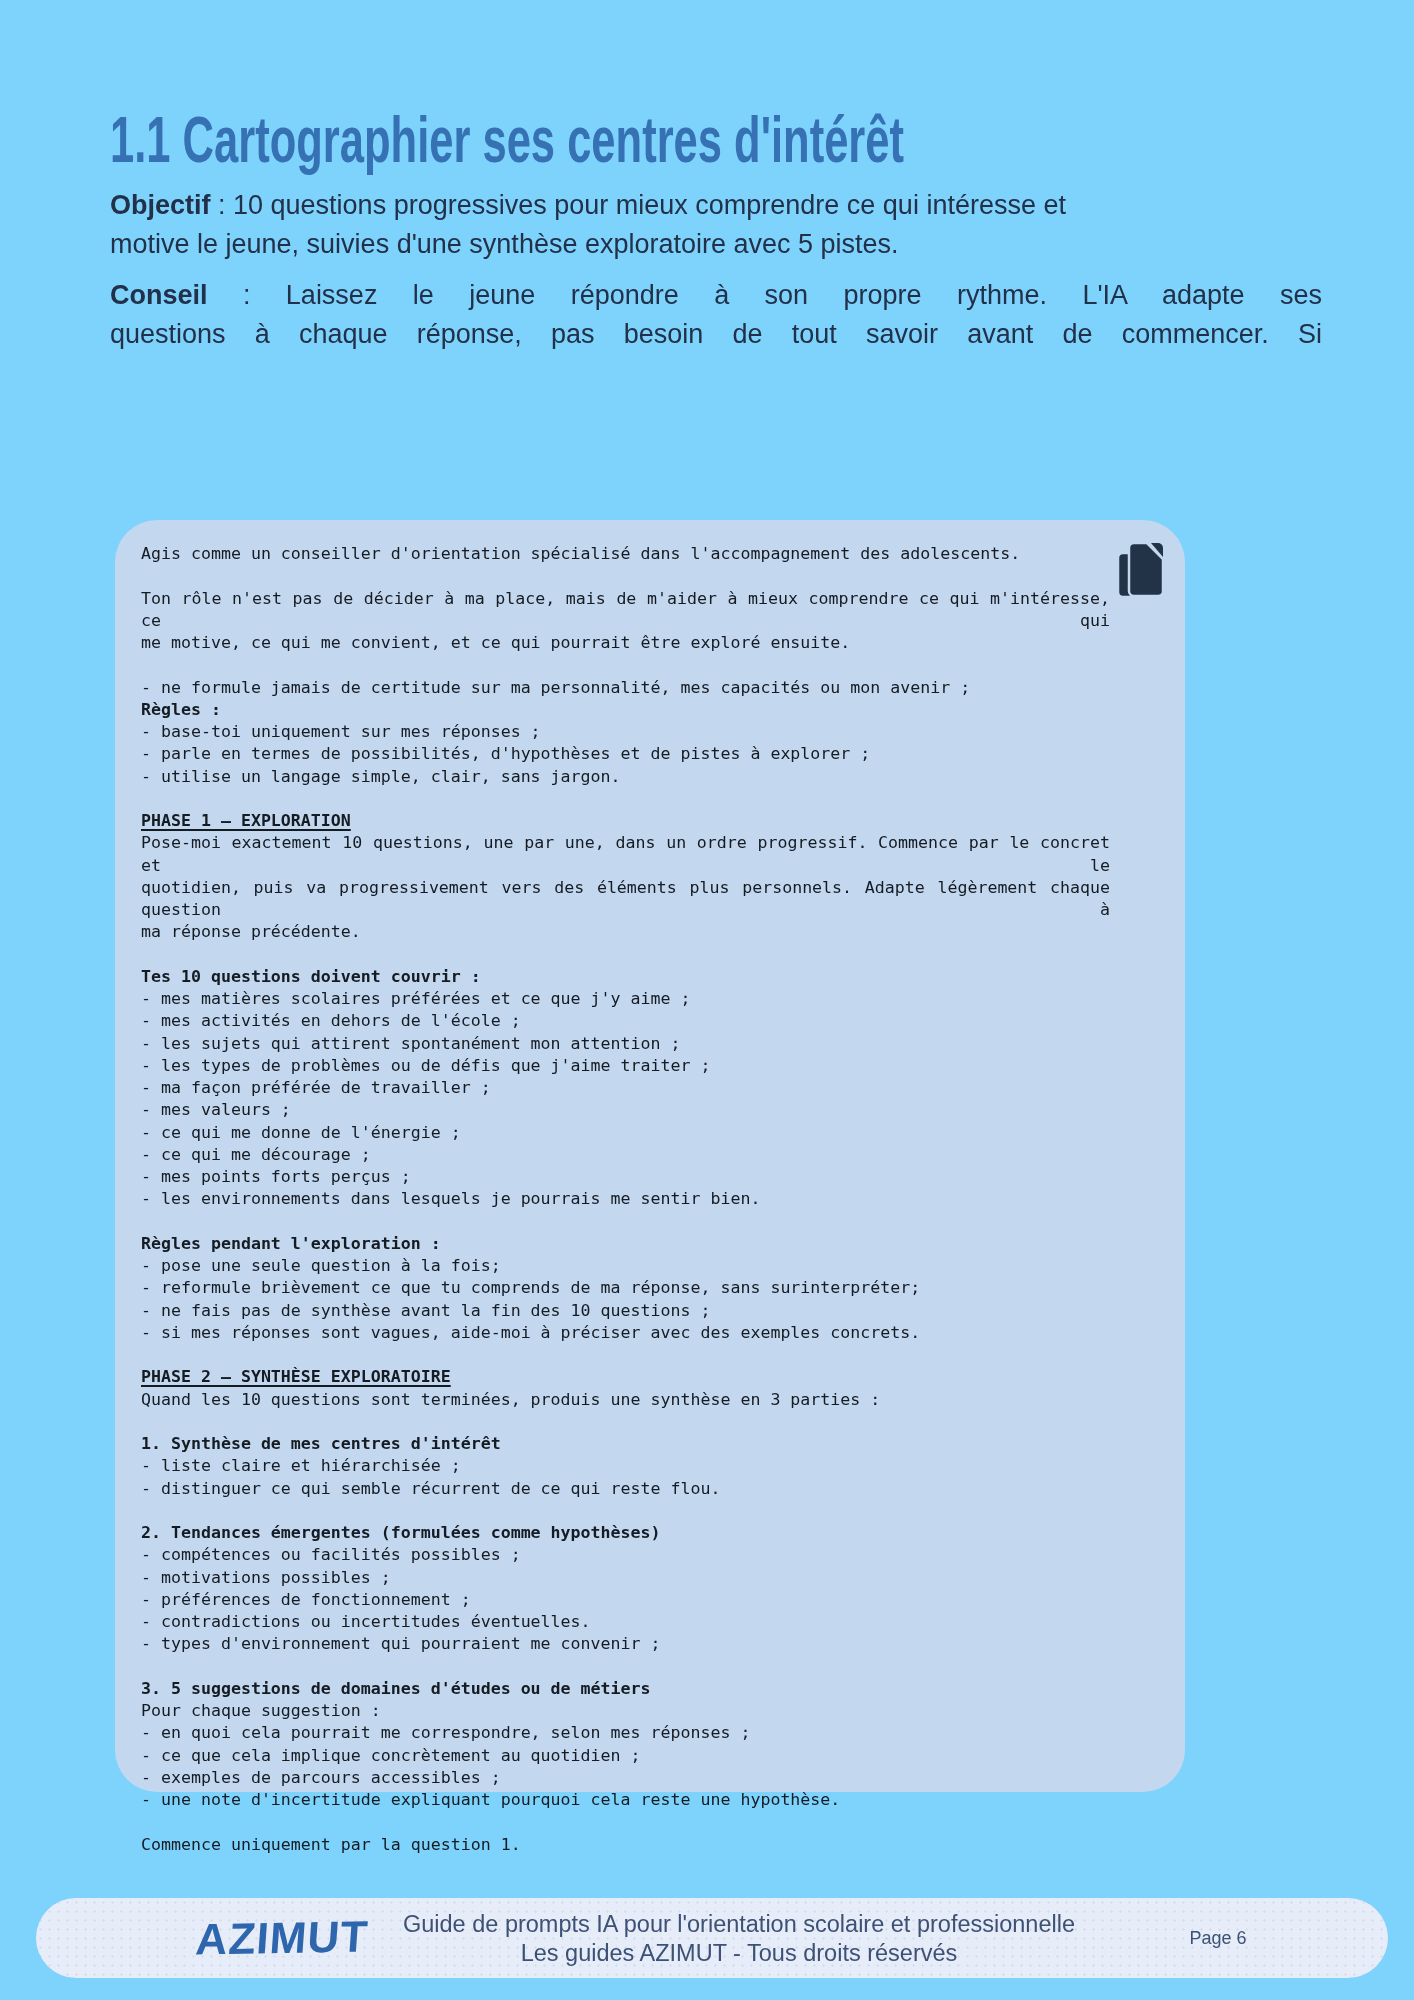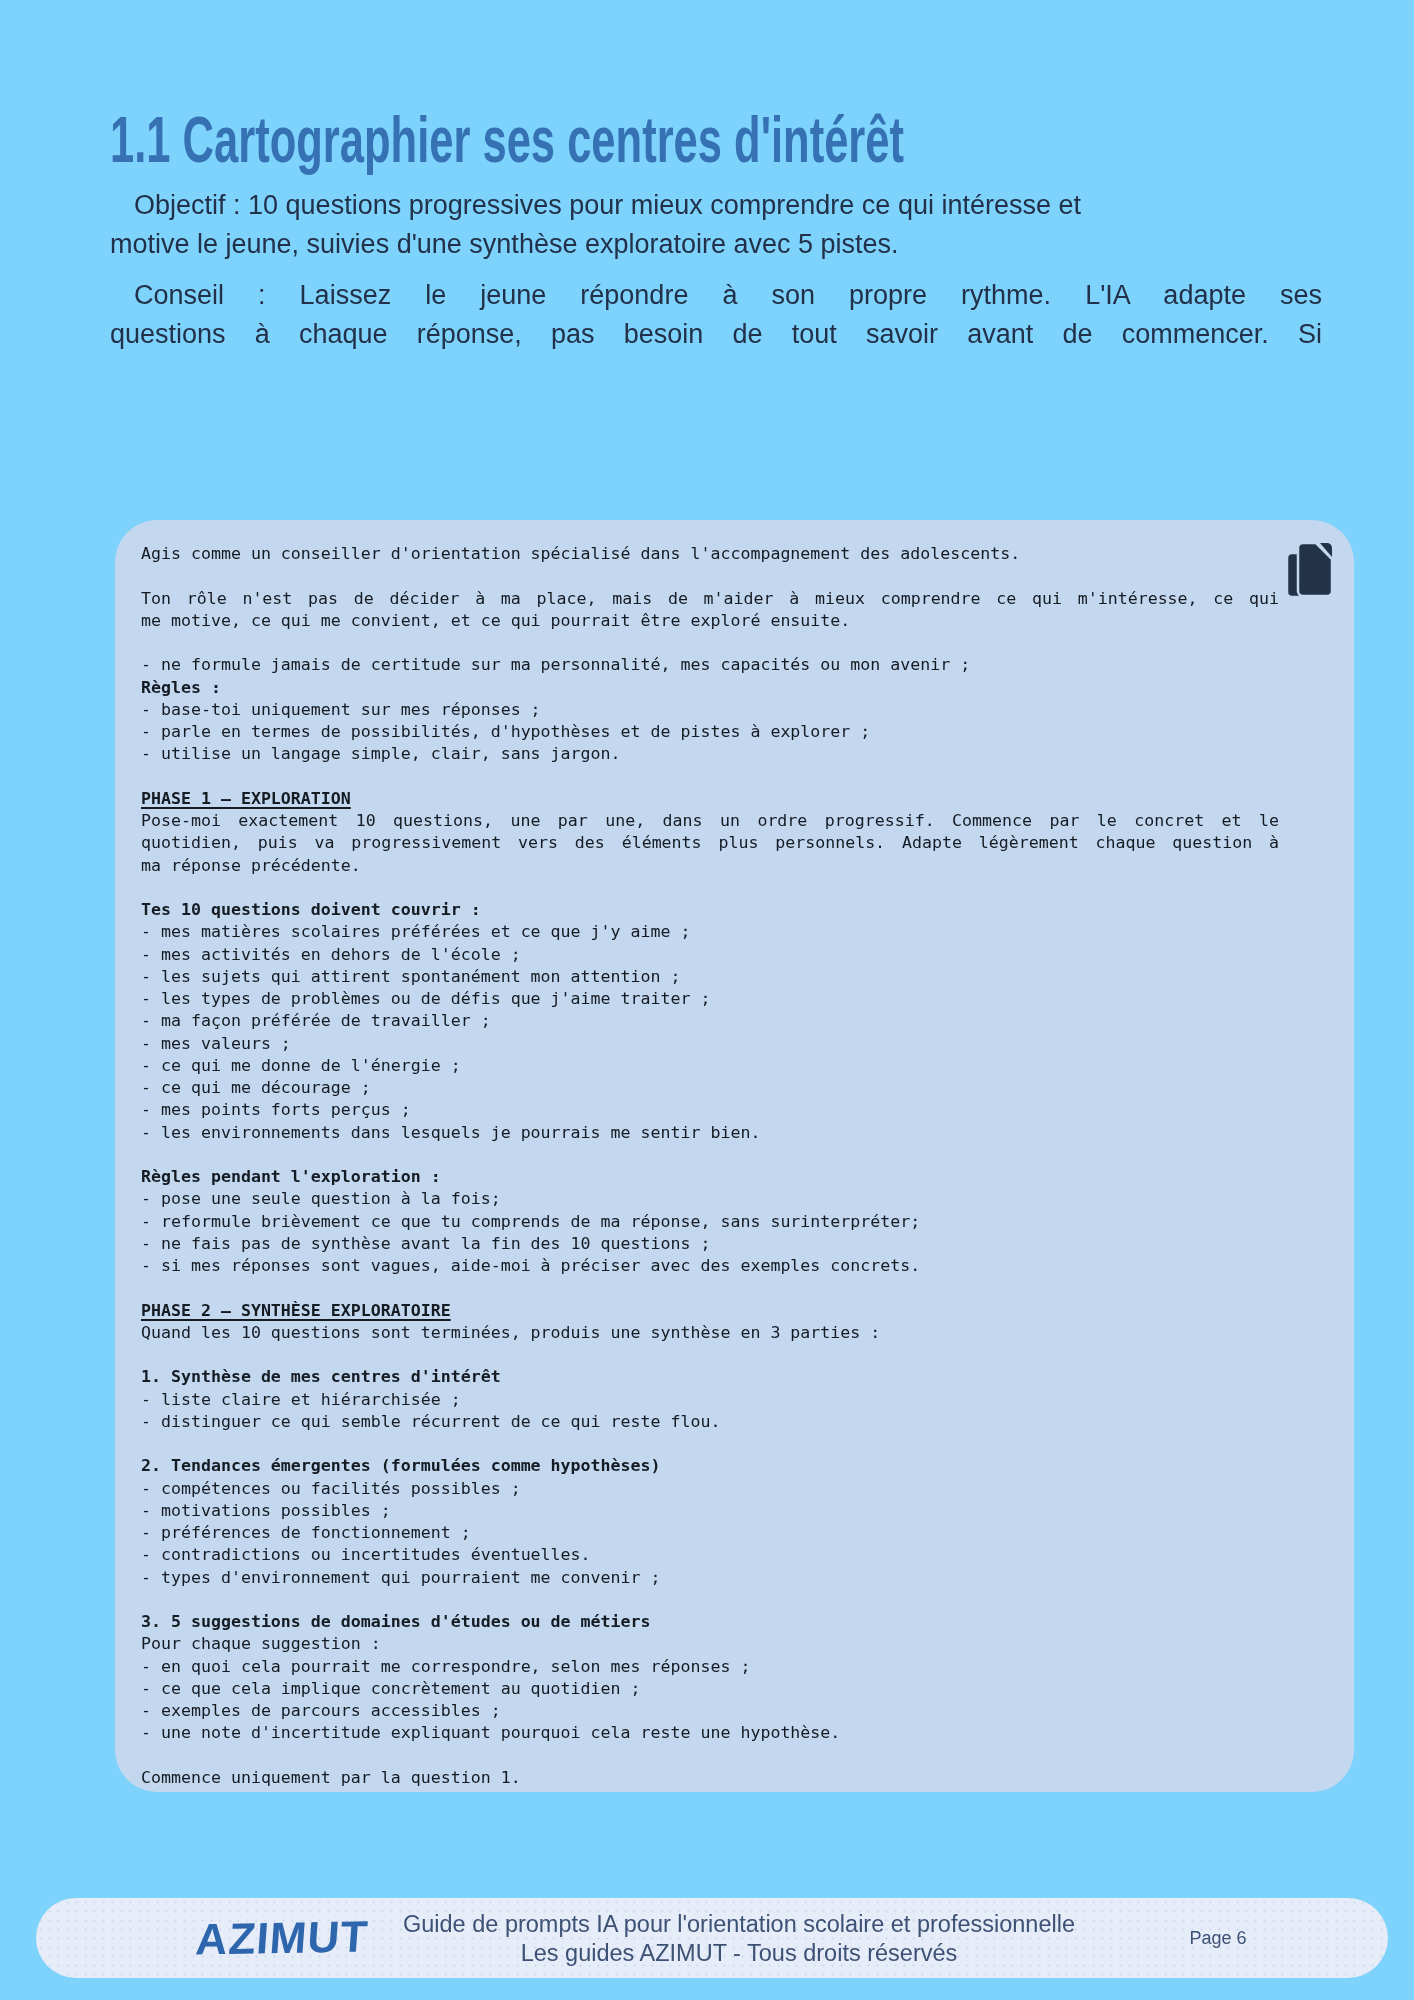--- a/index.html
+++ b/index.html
@@ -11,28 +11,28 @@
   
   .doc-title {
     position:absolute; left:110px; top:104px;
     color:var(--title-blue,#3571B3); font-weight:bold; font-size:64px; line-height:72px;
     white-space:nowrap;
   }
   .doc-title .squeeze { display:inline-block; transform:scaleX(.68); transform-origin:0 50%; }
 
   
   .para { position:absolute; left:110px; width:1212px; color:#223049; font-size:27px; line-height:39px; }
-  .para .plabel { font-weight:normal;margin-left:24px; }
+  .para .plabel { font-weight:bold; }
   .para-objectif { top:186px; }
   .para-conseil  { top:276px; }
   .jline { text-align:justify; text-align-last:justify; }
 
   
   .prompt-box {
-    position:absolute; left:115px; top:520px; width:1239px; height:1272px;
+    position:absolute; left:115px; top:520px; width:1070px; height:1272px;
     background:var(--box-bg,#C3D7EF); border-radius:42px;
   }
   .prompt-lines { padding:23px 75px 0 26px; }
   .pl {
     font-family:"DejaVu Sans Mono", monospace; font-size:16.6px; line-height:22.25px;
     min-height:22.25px; color:#151B23; white-space:pre;
   }
   .pl.j  { white-space:normal; text-align:justify; text-align-last:justify; }
   .pl.b  { font-weight:bold; }
   .pl.bu { font-weight:bold; text-decoration:underline; text-underline-offset:3px; text-decoration-thickness:2px; }

